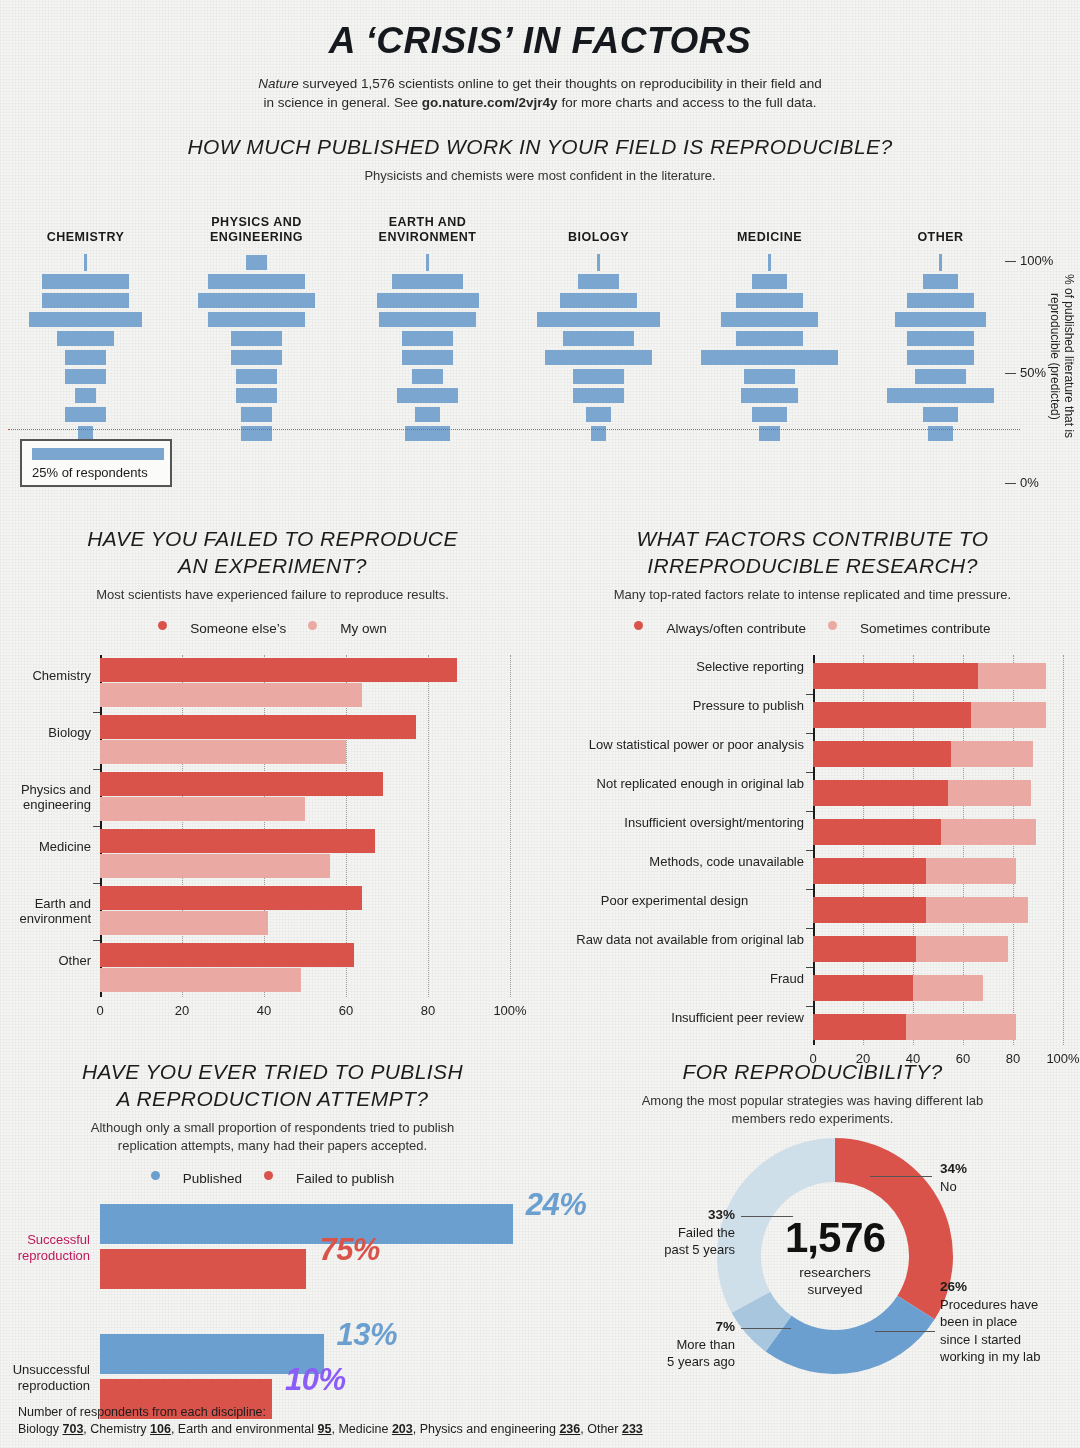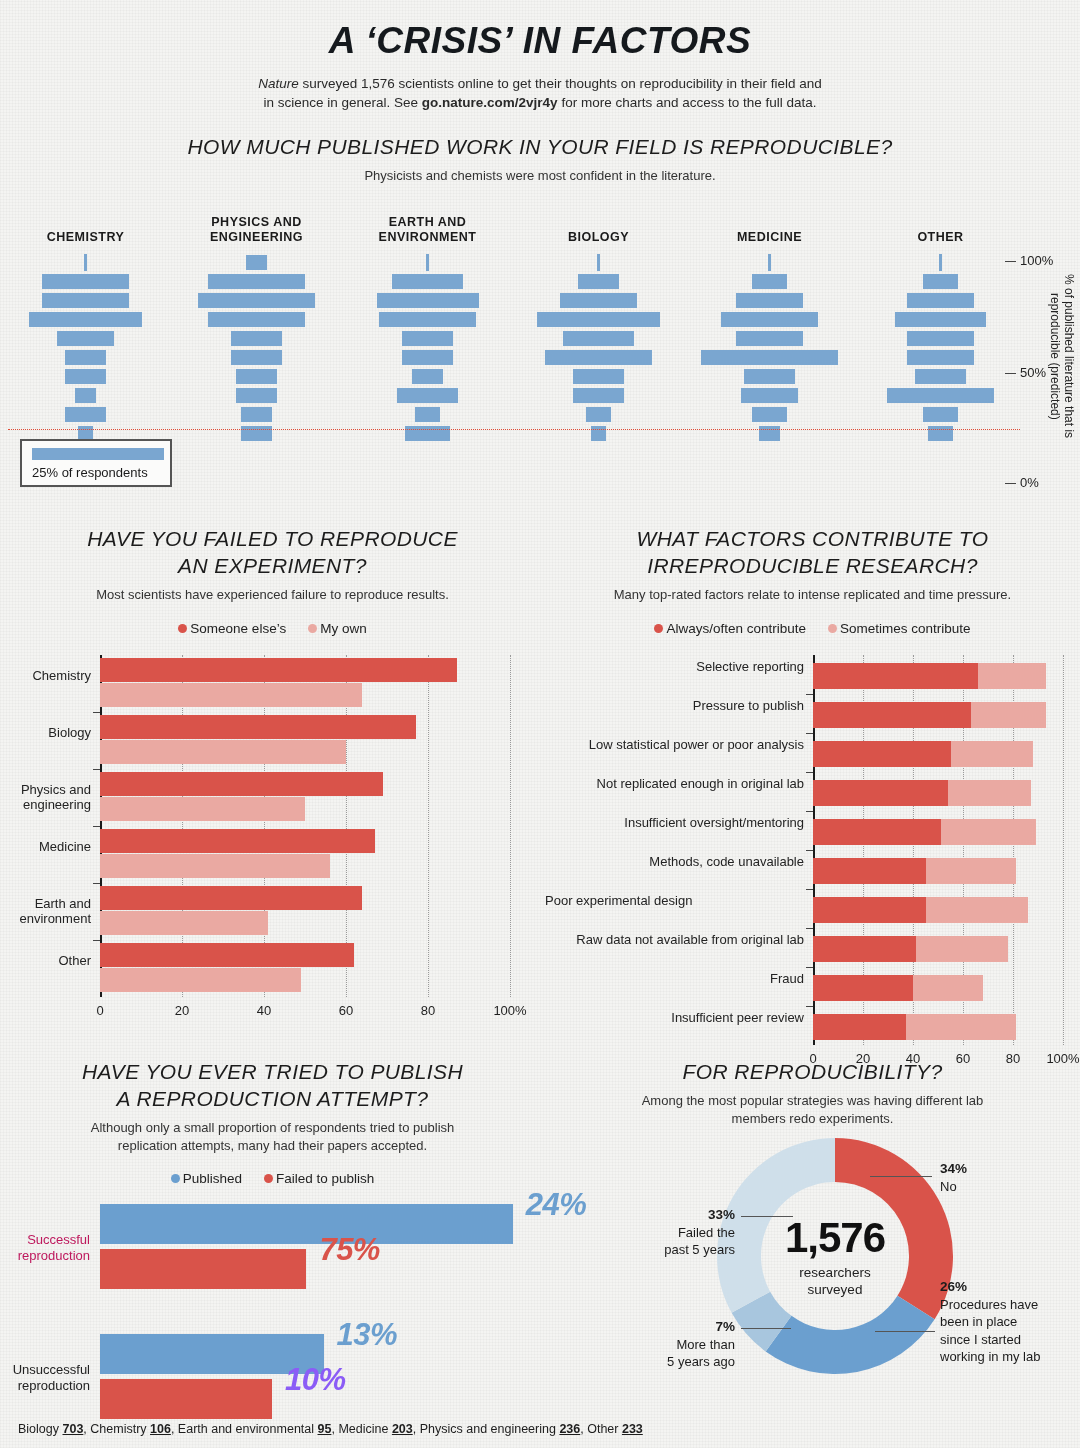--- a/index.html
+++ b/index.html
@@ -114,21 +114,21 @@
     width: 152px;
   }
   .violin-legend .swatch { width: 132px; height: 12px; background: #7aa6d0; }
   .violin-legend .lbl { font-size: 13px; margin-top: 5px; color: #1a1a1a; }
 
   
   .panel { position: absolute; }
 
   
   .dot-legend { display: flex; justify-content: center; gap: 22px; font-size: 13.5px; color: #222; }
-  .dot-legend .item { display: flex; align-items: center; gap: 3px; }
+  .dot-legend .item { display: flex; gap: 23px; }
   .dot { width: 9px; height: 9px; border-radius: 50%; display:inline-block;}
 
   
   .hbar-chart { position: relative; }
   .axis-line { position: absolute; width: 2px; background: #1a1a1a; }
   .gridline { position: absolute; width: 0; border-left: 1px dotted #9a9a9a; }
   .x-tick { position: absolute; font-size: 13px; color: #1f1f1f; transform: translateX(-50%); }
   .pub-val {
     position: absolute; left: 100%; top: 50%; transform: translateY(-52%);
     font-size: 31px; font-weight: bold; font-style: italic; padding-left: 7px;
@@ -489,21 +489,21 @@
         <div style="position: absolute; left: 403px; top: 124.5px; width: 82.5px; height: 26px; background: rgb(234, 169, 162);"></div>
         <div style="position: absolute; left: 261px; top: 156px; width: 7px; border-top: 1.4px solid rgb(68, 68, 68);"></div>
         <div style="position: absolute; left: 0px; width: 259px; text-align: right; top: 159.5px; font-size: 13px; line-height: 15px; color: rgb(35, 35, 35);">Insufficient oversight/mentoring</div>
         <div style="position: absolute; left: 268px; top: 163.5px; width: 127.5px; height: 26px; background: rgb(217, 83, 74);"></div>
         <div style="position: absolute; left: 395.5px; top: 163.5px; width: 95px; height: 26px; background: rgb(234, 169, 162);"></div>
         <div style="position: absolute; left: 261px; top: 195px; width: 7px; border-top: 1.4px solid rgb(68, 68, 68);"></div>
         <div style="position: absolute; left: 0px; width: 259px; text-align: right; top: 198.5px; font-size: 13px; line-height: 15px; color: rgb(35, 35, 35);">Methods, code unavailable</div>
         <div style="position: absolute; left: 268px; top: 202.5px; width: 112.5px; height: 26px; background: rgb(217, 83, 74);"></div>
         <div style="position: absolute; left: 380.5px; top: 202.5px; width: 90px; height: 26px; background: rgb(234, 169, 162);"></div>
         <div style="position: absolute; left: 261px; top: 234px; width: 7px; border-top: 1.4px solid rgb(68, 68, 68);"></div>
-        <div style="position: absolute; left: 0px; width: 259px; text-align: left; top: 237.5px; font-size: 13px; line-height: 15px; color: rgb(35, 35, 35);">Poor experimental design</div>
+        <div style="position: absolute; left: 0px; width: 259px; text-align: center; top: 237.5px; font-size: 13px; line-height: 15px; color: rgb(35, 35, 35);">Poor experimental design</div>
         <div style="position: absolute; left: 268px; top: 241.5px; width: 112.5px; height: 26px; background: rgb(217, 83, 74);"></div>
         <div style="position: absolute; left: 380.5px; top: 241.5px; width: 102.5px; height: 26px; background: rgb(234, 169, 162);"></div>
         <div style="position: absolute; left: 261px; top: 273px; width: 7px; border-top: 1.4px solid rgb(68, 68, 68);"></div>
         <div style="position: absolute; left: 0px; width: 259px; text-align: right; top: 276.5px; font-size: 13px; line-height: 15px; color: rgb(35, 35, 35);">Raw data not available from original lab</div>
         <div style="position: absolute; left: 268px; top: 280.5px; width: 102.5px; height: 26px; background: rgb(217, 83, 74);"></div>
         <div style="position: absolute; left: 370.5px; top: 280.5px; width: 92.5px; height: 26px; background: rgb(234, 169, 162);"></div>
         <div style="position: absolute; left: 261px; top: 312px; width: 7px; border-top: 1.4px solid rgb(68, 68, 68);"></div>
         <div style="position: absolute; left: 0px; width: 259px; text-align: right; top: 315.5px; font-size: 13px; line-height: 15px; color: rgb(35, 35, 35);">Fraud</div>
         <div style="position: absolute; left: 268px; top: 319.5px; width: 100px; height: 26px; background: rgb(217, 83, 74);"></div>
         <div style="position: absolute; left: 368px; top: 319.5px; width: 70px; height: 26px; background: rgb(234, 169, 162);"></div>
@@ -594,16 +594,17 @@
         <div class="callout" style="left: 40px; top: 78px; text-align: right; width: 150px;">
           <div class="pct">33%</div>
           <div>Failed the</div>
           <div>past 5 years</div>
         </div>
         <div class="leader" style="left: 196px; top: 88px; width: 52px;"></div>
       </div>
   </div>
 
   <div class="footer">
+    <div>Number of respondents from each discipline:</div>
     <div id="footer-items"><span>Biology <b>703</b></span><span>, </span><span>Chemistry <b>106</b></span><span>, </span><span>Earth and environmental <b>95</b></span><span>, </span><span>Medicine <b>203</b></span><span>, </span><span>Physics and engineering <b>236</b></span><span>, </span><span>Other <b>233</b></span></div>
   </div>
 
 </div>
 
 </body></html>

